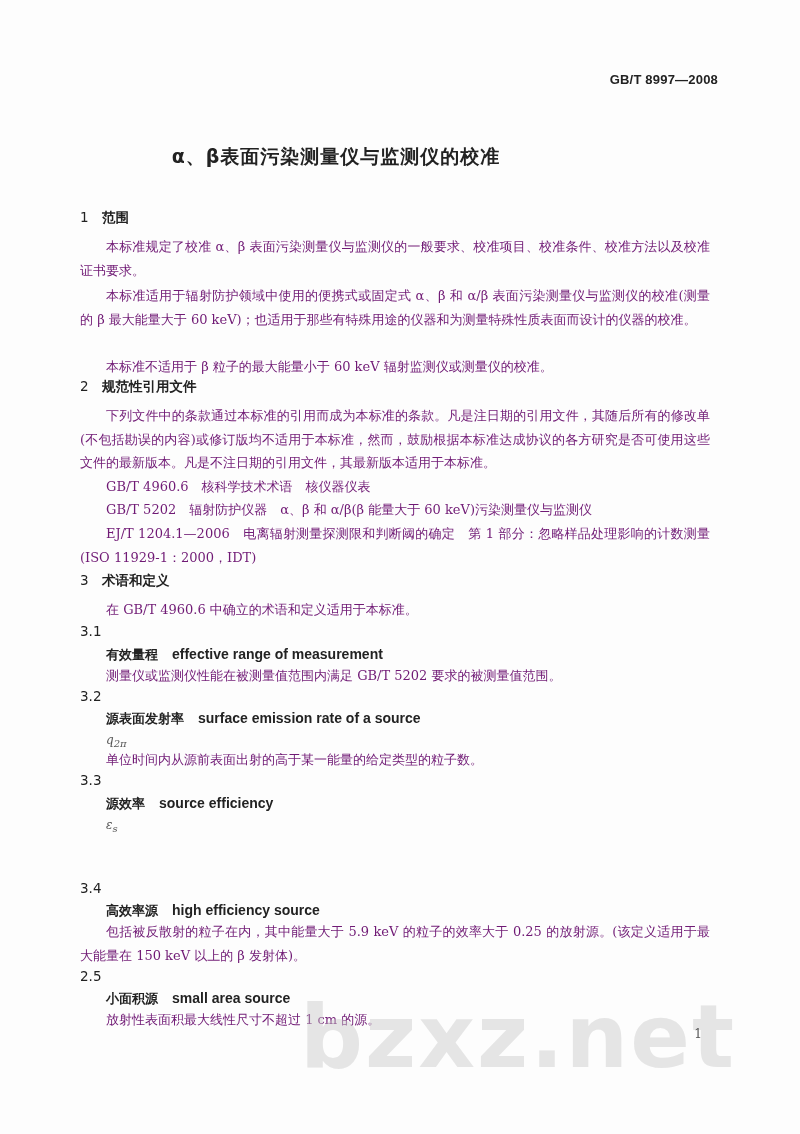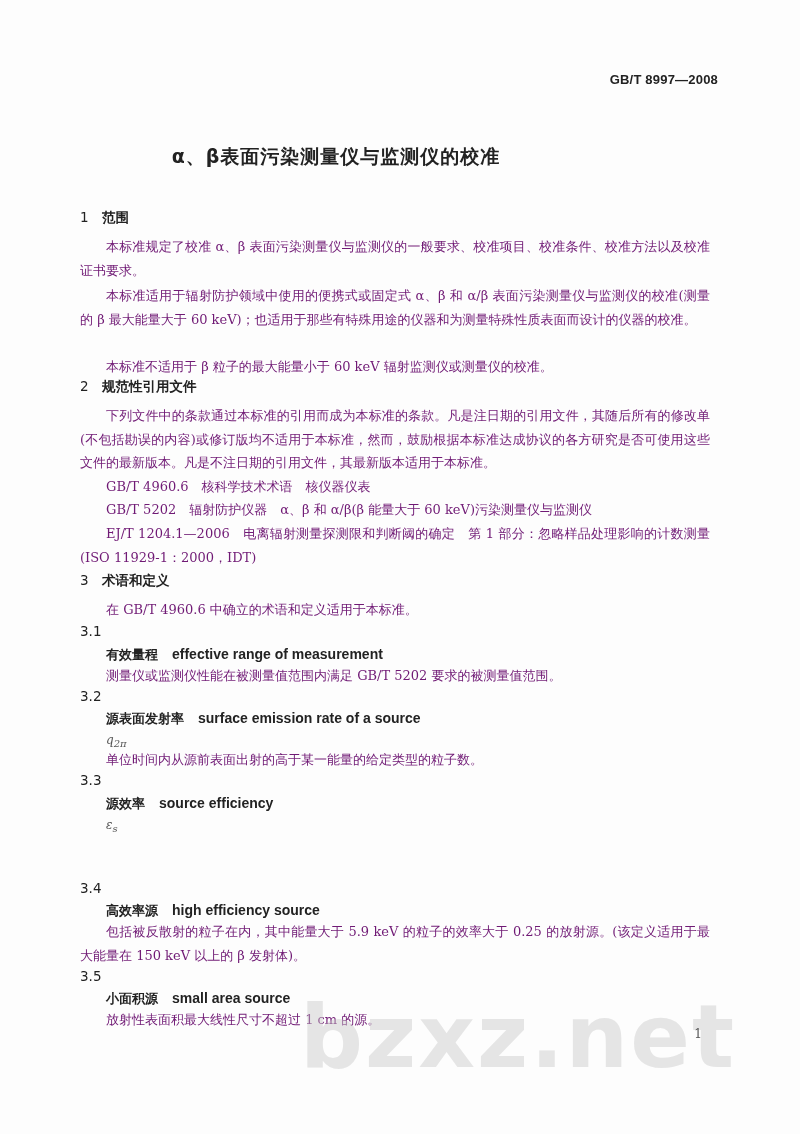--- a/index.html
+++ b/index.html
@@ -90,21 +90,21 @@
     <span>源效率</span><span class="en">source efficiency</span>
   </div>
   <div class="sym" style="top:818px;"><span>ε</span><sub>s</sub></div>
 
   <div class="clause" style="top:880px;">3.4</div>
   <div class="term" style="top:902px;">
     <span>高效率源</span><span class="en">high efficiency source</span>
   </div>
   <div class="p ref2" style="top:920px;">包括被反散射的粒子在内，其中能量大于 5.9 keV 的粒子的效率大于 0.25 的放射源。(该定义适用于最大能量在 150 keV 以上的 β 发射体)。</div>
 
-  <div class="clause" style="top:968px;">3.5</div>
+  <div class="clause" style="top:968px;">2.5</div>
   <div class="term" style="top:990px;">
     <span>小面积源</span><span class="en">small area source</span>
   </div>
   <div class="p ref" style="top:1008px;">放射性表面积最大线性尺寸不超过 1 cm 的源。</div>
 
   <div class="watermark">bzxz.net</div>
   <div class="pageno">1</div>
 </div>
 
 </body></html>

